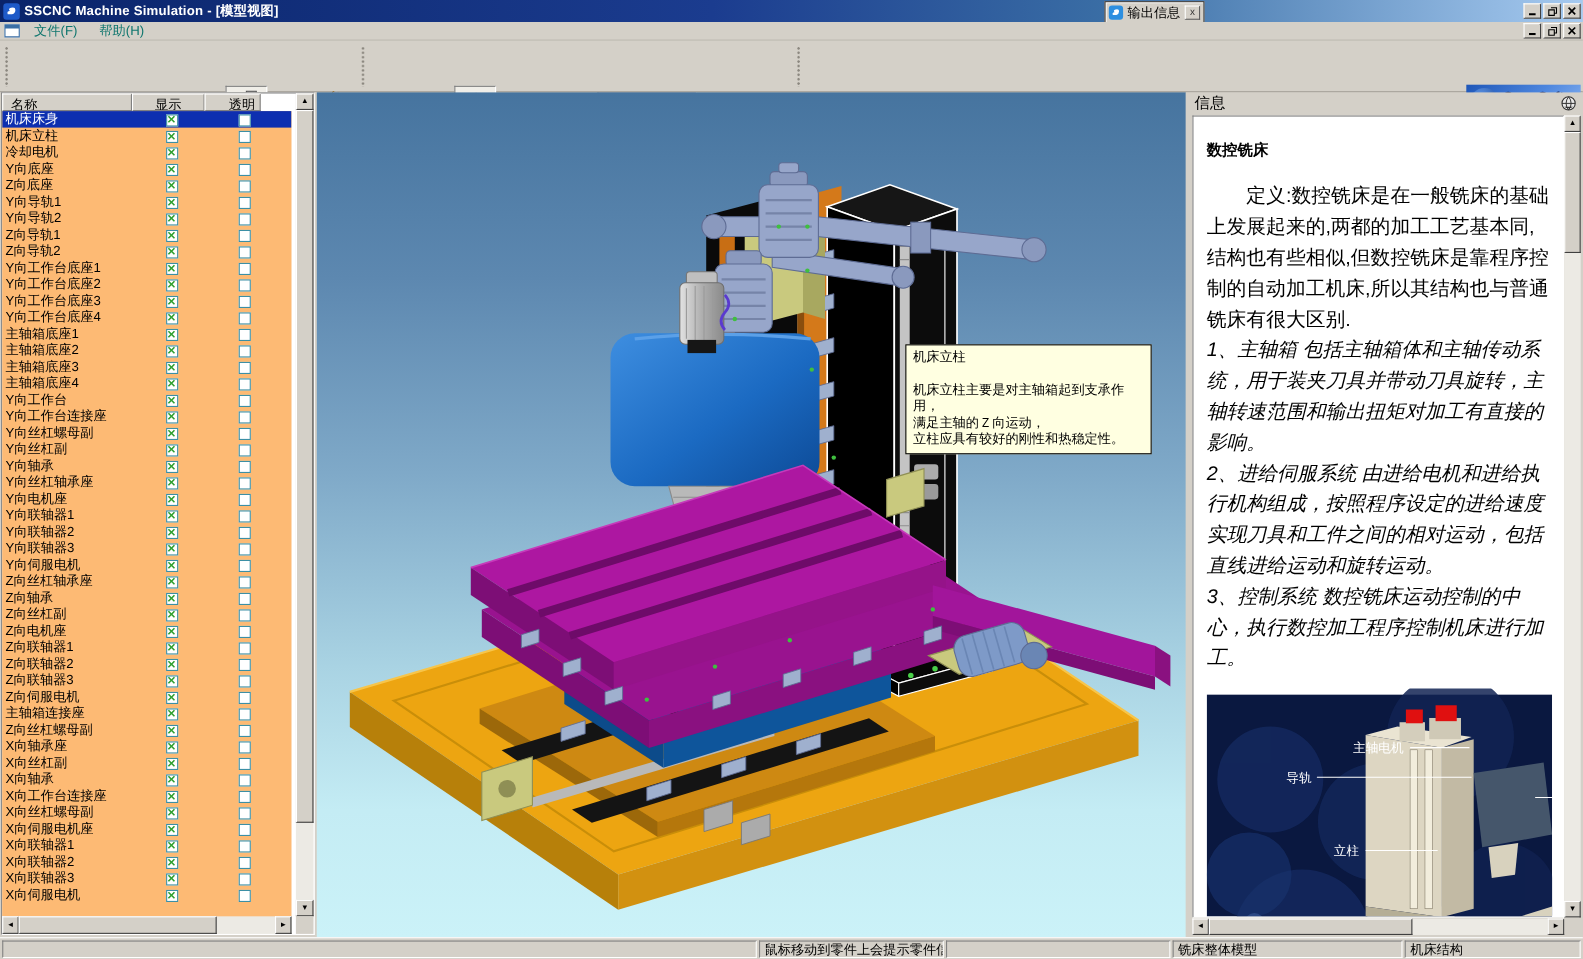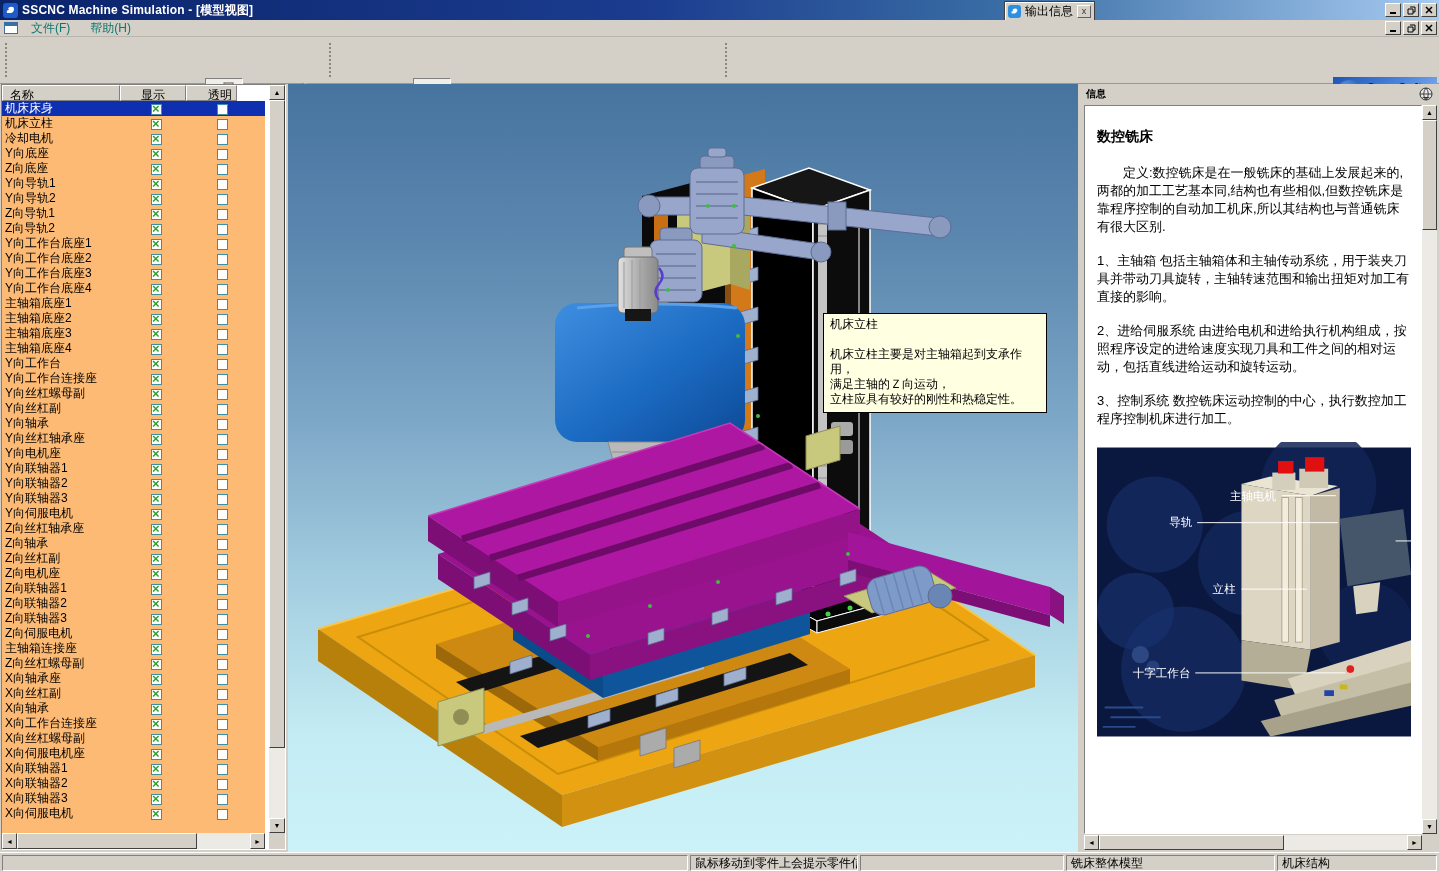--- a/index.html
+++ b/index.html
@@ -95,28 +95,28 @@
   
   .viewport { position:absolute; left:288px; top:0; width:790px; height:768px;
     background:linear-gradient(180deg,#46749F 0%,#5D88B0 22%,#7FA9C8 45%,#A9D3E3 68%,#C4ECF4 85%,#CBF2F8 100%); }
   .tooltip { position:absolute; left:535px; top:229px; width:224px; background:#FFFFE1;
     border:1px solid #000; padding:3px 6px 5px 6px; font-size:12px; line-height:15px; color:#000; }
   .tooltip .tt-title { margin-bottom:15px; }
 
   
   .info { position:absolute; left:1078px; top:0; width:361px; height:768px; background:#D4D0C8; }
   .info-head { height:20px; display:flex; align-items:center; padding:0 6px 0 8px; }
-  .info-head .ih-label { font-weight:bold; font-size:10px; flex:1; }
+  .info-head .ih-label { font-weight:normal; font-size:14px; flex:1; }
   .info-body { position:absolute; left:6px; top:21px; width:338px; height:729px; background:#fff;
     border:1px solid; border-color:#808080 #fff #fff #808080; overflow:hidden; }
   .info-scroll { padding:22px 12px 0 12px; color:#000; }
   .info-title { font-size:14px; font-weight:bold; margin-bottom:18px; }
-  .info-scroll p { font-size:13px; line-height:18px; margin:0; }
+  .info-scroll p { font-size:18px; line-height:28px; margin:0; }
   .info-scroll p.indent { text-indent:2em; }
-  .info-scroll p.spaced { margin-top:16px; }
+  .info-scroll p.spaced { margin-top:0;font-style:italic; }
   .photo { margin:14px 0 0 0; width:314px; height:300px; }
   .ivsb { position:absolute; right:2px; top:21px; width:15px; height:729px; background:#ECEAE4; }
   .ivsb .up { position:absolute; top:0; width:15px; height:15px; }
   .ivsb .dn { position:absolute; bottom:0; width:15px; height:15px; }
   .ivsb .thumb { position:absolute; top:15px; left:0; width:15px; height:110px; background:#D4D0C8;
     border:1px solid; border-color:#fff #404040 #404040 #fff; }
   .ihsb { position:absolute; left:6px; top:751px; width:338px; height:15px; background:#ECEAE4; }
   .ihsb .lf { position:absolute; left:0; width:15px; height:15px; }
   .ihsb .rt { position:absolute; right:0; width:15px; height:15px; }
   .ihsb .thumb { position:absolute; left:15px; width:185px; height:15px; background:#D4D0C8;

